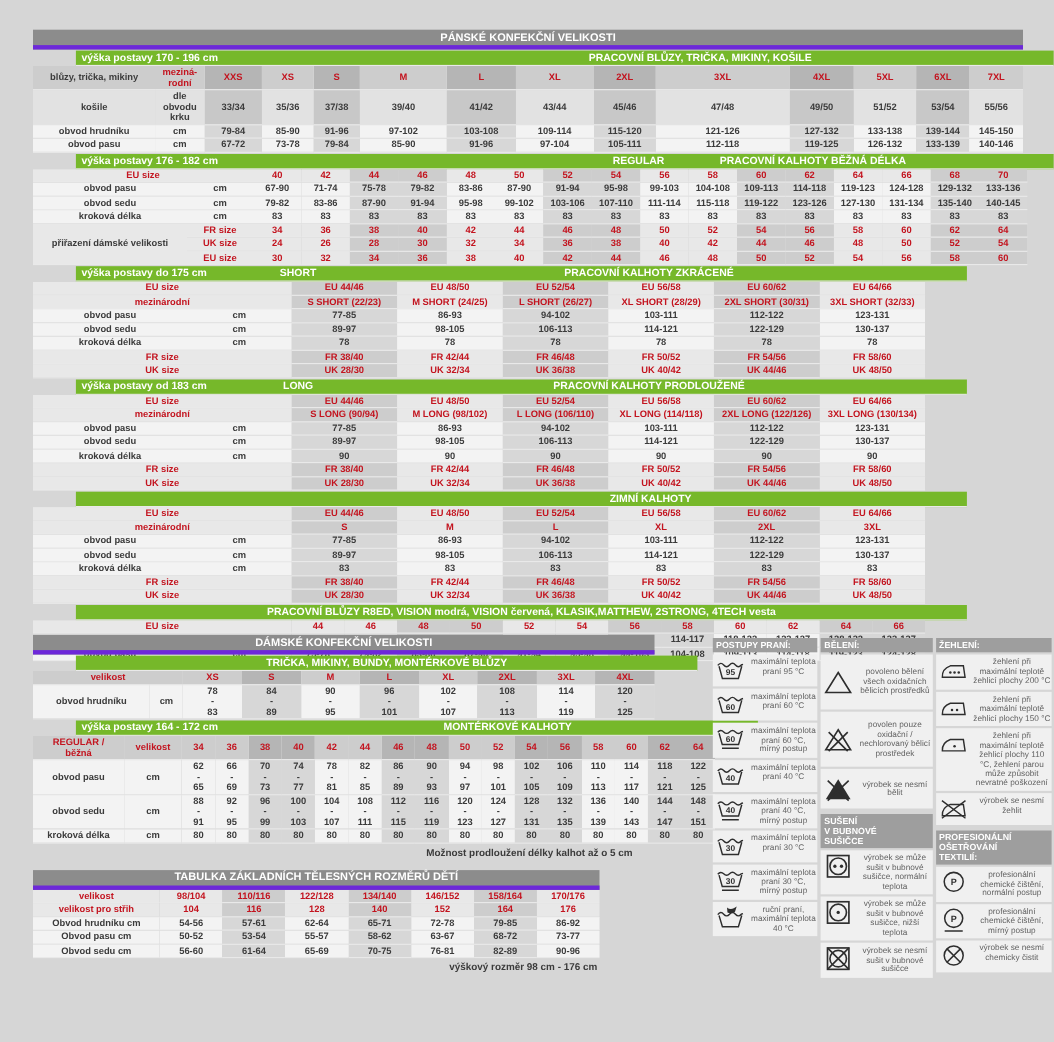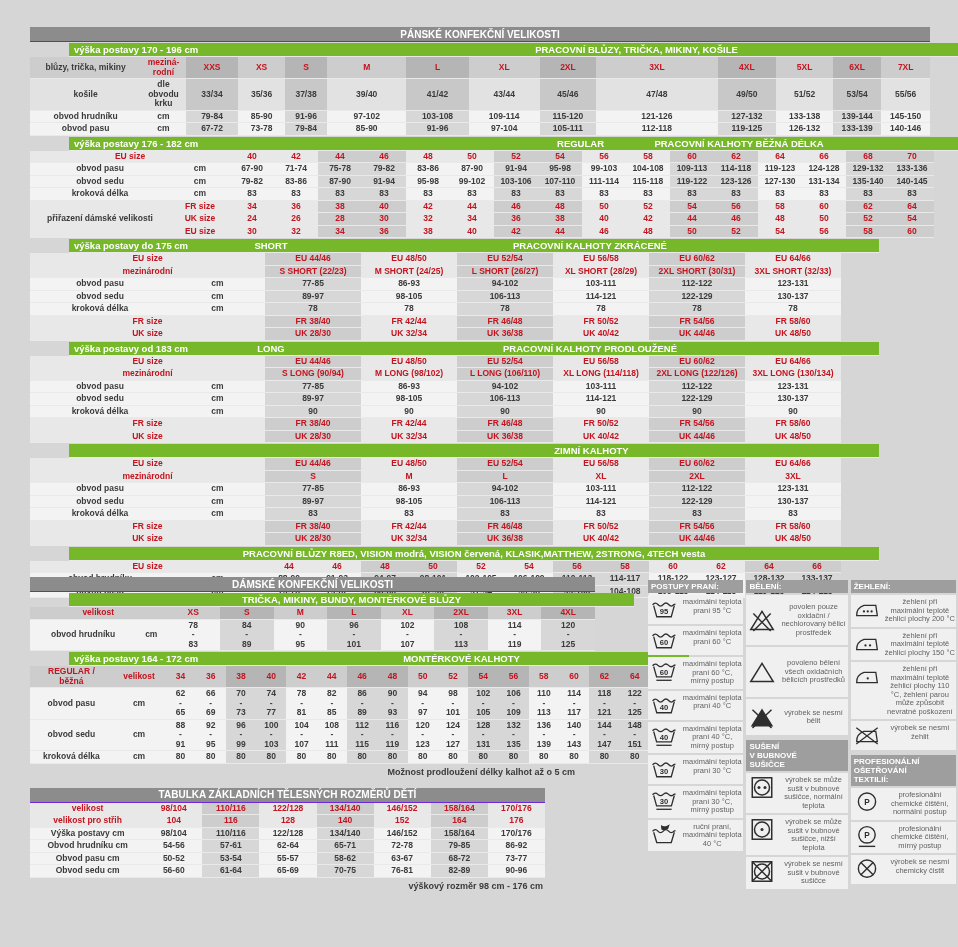--- a/index.html
+++ b/index.html
@@ -5,21 +5,21 @@
   html,body{margin:0;padding:0;background:#d6d6d6;}
   .sheet{position:relative;width:958px;height:947px;background:#d6d6d6;overflow:hidden;
          font-family:"Liberation Sans",sans-serif;}
   .blk{position:absolute;}
   .men-block{left:30px;top:27px;width:900px;}
   .lower-left{left:30px;top:577px;width:620px;}
   .sym-panel{left:648px;top:577px;width:308px;}
 
   
   .graybar{background:#8c8c8c;color:#fff;font-weight:bold;font-size:10px;height:14px;
-           display:flex;align-items:center;justify-content:center;border-bottom:1px solid #6d28d9;}
+           display:flex;align-items:center;justify-content:center;border-bottom:4px solid #6d28d9;}
   .gbar{background:#76b82a;color:#fff;font-weight:bold;font-size:9.5px;height:13px;
         display:flex;align-items:center;border-bottom:1px solid #e9e9e9;margin-top:1px;margin-left:39px;}
   .gl{box-sizing:border-box;padding-left:5px;flex:none;text-align:left;}
   .gmid{flex:none;text-align:right;}
   .gt{flex:1;text-align:center;}
   .pr95{padding-right:95px;}
   .w900{width:900px;} .w810{width:810px;} .w620{width:620px;} .w565{width:565px;} .w515{width:515px;}
 
   
   table.t{border-collapse:collapse;table-layout:fixed;}
@@ -858,30 +858,20 @@
           <td class="lab red">velikost pro střih</td>
         <td class="cl">104</td>
             <td class="cd">116</td>
             <td class="cl">128</td>
             <td class="cd">140</td>
             <td class="cl">152</td>
             <td class="cd">164</td>
             <td class="cl">176</td>
           </tr>
         <tr class="data">
-          <td class="lab">Výška postavy cm</td>
-        <td class="cl">98/104</td>
-            <td class="cd">110/116</td>
-            <td class="cl">122/128</td>
-            <td class="cd">134/140</td>
-            <td class="cl">146/152</td>
-            <td class="cd">158/164</td>
-            <td class="cl">170/176</td>
-          </tr>
-        <tr class="data">
           <td class="lab">Obvod hrudníku cm</td>
         <td class="cl">54-56</td>
             <td class="cd">57-61</td>
             <td class="cl">62-64</td>
             <td class="cd">65-71</td>
             <td class="cl">72-78</td>
             <td class="cd">79-85</td>
             <td class="cl">86-92</td>
           </tr>
         <tr class="data">
@@ -1001,32 +991,32 @@
         </div>
       </div>
 
       <div class="sym-col2">
         <div class="sym-h">BĚLENÍ:</div>
 
         <div class="sym-row" style="min-height:44px;align-items:center">
           <span class="sym-ic">
             <svg viewBox="0 0 30 26">
                 <path class="ln" d="M15 2.5 L28 23.5 H2 Z"></path>
-                <path class="ln" d="M5 5 L25 25 M25 5 L5 25"></path>
-              </svg>
-          </span>
-          <span class="sym-tx">povolen pouze oxidační / nechlorovaný bělicí prostředek</span>
+              </svg>
+          </span>
+          <span class="sym-tx">povoleno bělení všech oxidačních bělicích prostředků</span>
         </div>
         <div class="sym-row" style="min-height:44px;align-items:center">
           <span class="sym-ic">
             <svg viewBox="0 0 30 26">
                 <path class="ln" d="M15 2.5 L28 23.5 H2 Z"></path>
-              </svg>
-          </span>
-          <span class="sym-tx">povoleno bělení všech oxidačních bělicích prostředků</span>
+                <path class="ln" d="M5 5 L25 25 M25 5 L5 25"></path>
+              </svg>
+          </span>
+          <span class="sym-tx">povolen pouze oxidační / nechlorovaný bělicí prostředek</span>
         </div>
         <div class="sym-row" style="min-height:30px;align-items:center">
           <span class="sym-ic">
             <svg viewBox="0 0 30 26">
                 <path class="fl" d="M15 2.5 L28 23.5 H2 Z"></path>
                 <path class="ln" d="M4 4 L26 25 M26 4 L4 25"></path>
               </svg>
           </span>
           <span class="sym-tx">výrobek se nesmí bělit</span>
         </div>

